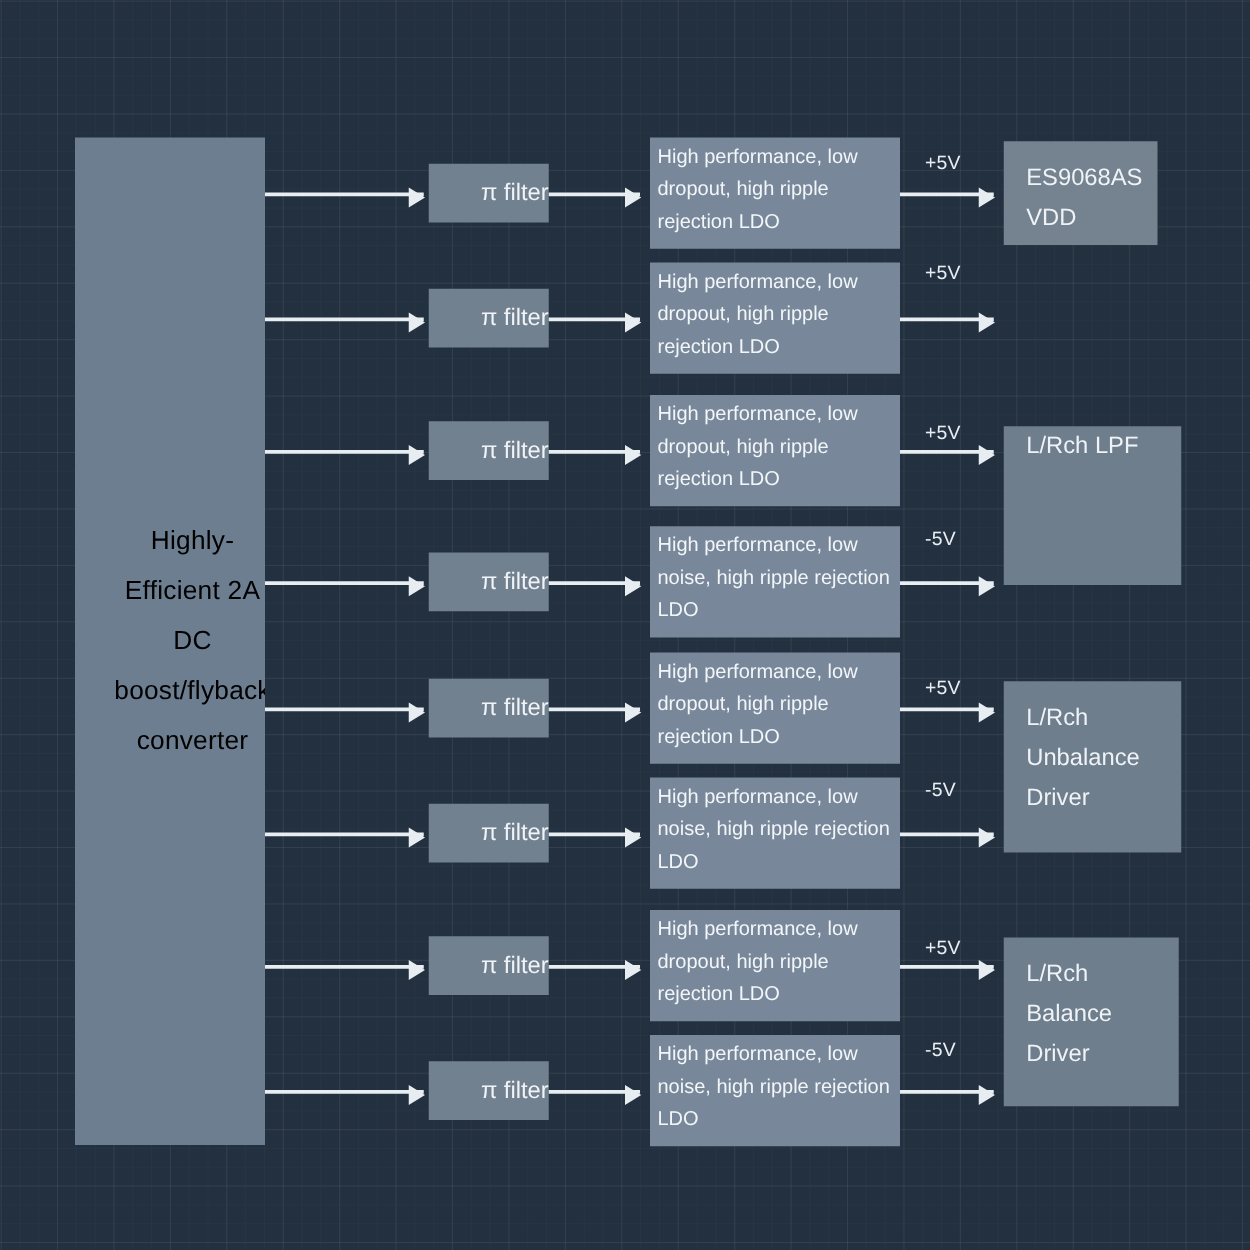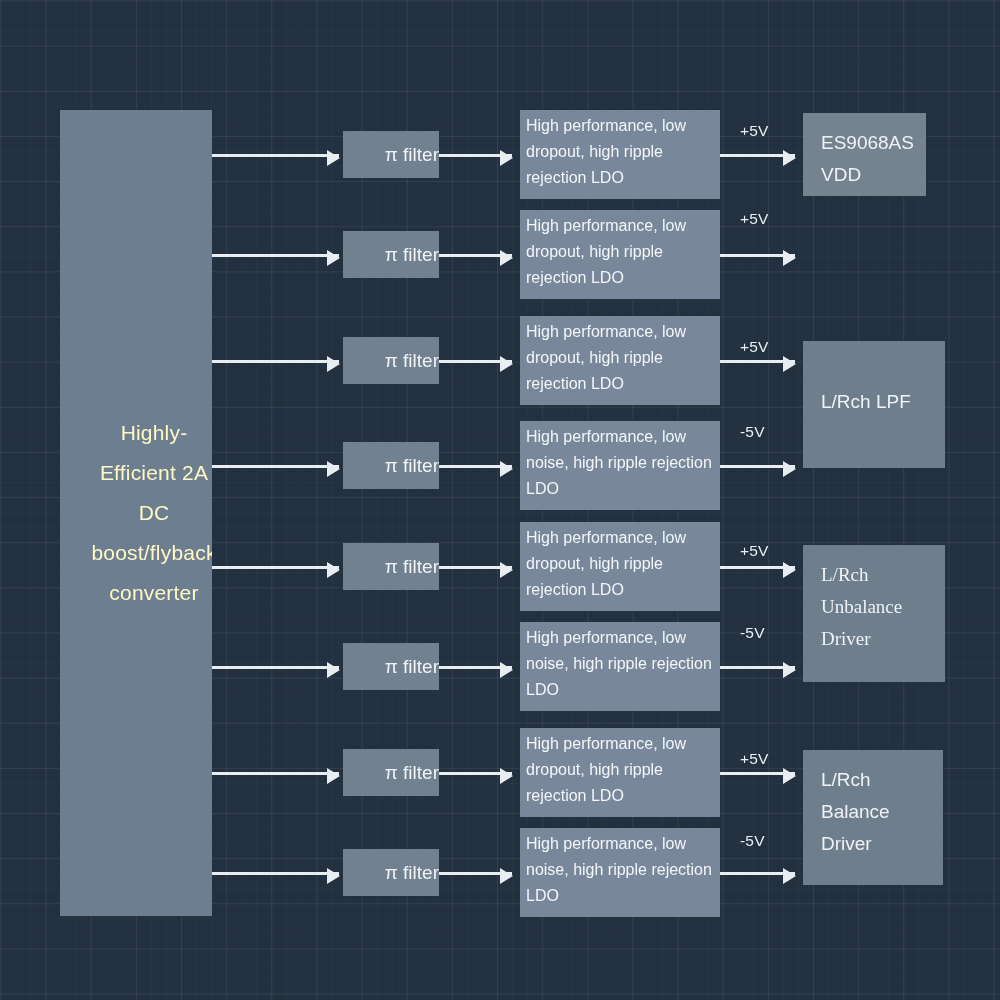--- a/index.html
+++ b/index.html
@@ -34,21 +34,21 @@
     display: flex;
     align-items: center;
     overflow: hidden;
   }
   .blk-converter {
     background: #6d7e91;
     justify-content: center;
     text-align: center;
     font-size: 21px;
     line-height: 40px;
-    color: #fef9c3;
+    color: #000000;
     letter-spacing: 0.2px;
     padding-left: 36px;
   }
   .blk-pifilter {
     background: #72818f;
     justify-content: flex-end;
     text-align: center;
     font-size: 19px;
     color: #f0f3f7;
   }
@@ -147,21 +147,21 @@
   <div class="blk blk-pifilter" style="left:343px; top:442px; width:96px; height:47px;">
     <span>π filter</span>
   </div>
   <div class="arrow" style="left:439px; top:465px; width:73px;"></div>
   <div class="blk blk-ldo" style="left:520px; top:421px; width:200px; height:89px;">
     <span>High performance, low noise, high ripple rejection LDO</span>
   </div>
   <div class="arrow" style="left:720px; top:465px; width:75px;"></div>
   <div class="volt" style="left:740px; top:423px;">-5V</div>
 
-  <div class="blk blk-dest tall" style="left:803px; top:341px; width:142px; height:127px; align-items:center; padding:0 0 5px 18px;">
+  <div class="blk blk-dest tall" style="left:803px; top:341px; width:142px; height:127px; align-items:flex-start; padding:0 0 5px 18px;">
     <span>L/Rch LPF</span>
   </div>
 
   <div class="arrow" style="left:212px; top:566px; width:127px;"></div>
   <div class="blk blk-pifilter" style="left:343px; top:543px; width:96px; height:47px;">
     <span>π filter</span>
   </div>
   <div class="arrow" style="left:439px; top:566px; width:73px;"></div>
   <div class="blk blk-ldo" style="left:520px; top:522px; width:200px; height:89px;">
     <span>High performance, low dropout, high ripple rejection LDO</span>
@@ -173,21 +173,21 @@
   <div class="blk blk-pifilter" style="left:343px; top:643px; width:96px; height:47px;">
     <span>π filter</span>
   </div>
   <div class="arrow" style="left:439px; top:666px; width:73px;"></div>
   <div class="blk blk-ldo" style="left:520px; top:622px; width:200px; height:89px;">
     <span>High performance, low noise, high ripple rejection LDO</span>
   </div>
   <div class="arrow" style="left:720px; top:666px; width:75px;"></div>
   <div class="volt" style="left:740px; top:624px;">-5V</div>
 
-  <div class="blk blk-dest tall" style="left:803px; top:545px; width:142px; height:137px;font-family:Liberation Serif, serif;">
+  <div class="blk blk-dest tall" style="left:803px; top:545px; width:142px; height:137px;">
     <span>L/Rch Unbalance Driver</span>
   </div>
 
   <div class="arrow" style="left:212px; top:772px; width:127px;"></div>
   <div class="blk blk-pifilter" style="left:343px; top:749px; width:96px; height:47px;">
     <span>π filter</span>
   </div>
   <div class="arrow" style="left:439px; top:772px; width:73px;"></div>
   <div class="blk blk-ldo" style="left:520px; top:728px; width:200px; height:89px;">
     <span>High performance, low dropout, high ripple rejection LDO</span>

